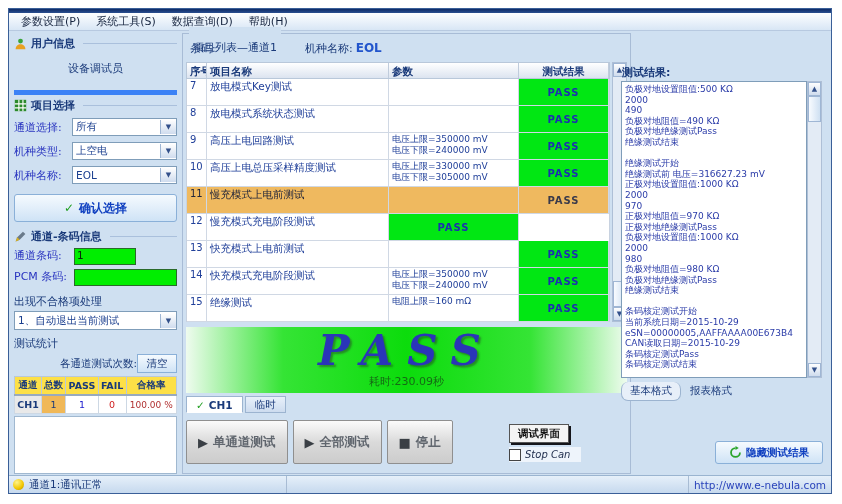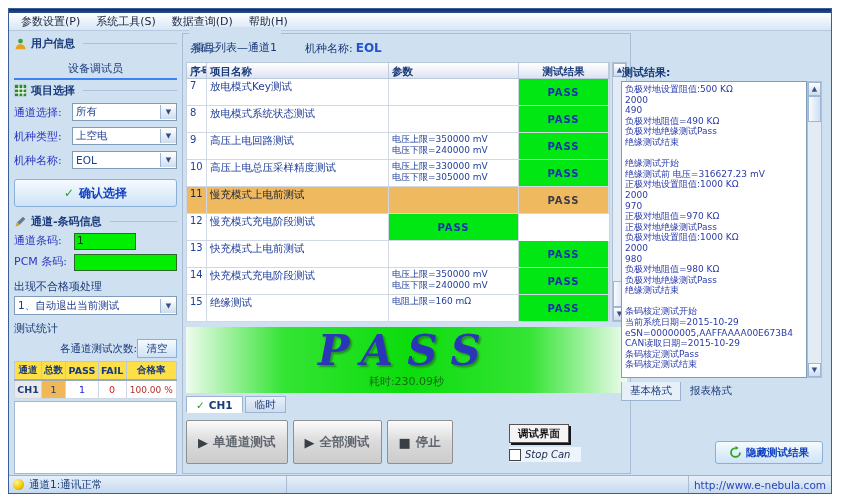--- a/index.html
+++ b/index.html
@@ -7,21 +7,21 @@
   .window{position:absolute;left:8px;top:8px;width:824px;height:486px;background:#cfe0f1;border:1px solid #3a5f98;box-sizing:border-box;}
   .titlestrip{height:4px;background:linear-gradient(#0d2a66,#2a4f90);}
   .menubar{height:17px;background:linear-gradient(#fdfeff,#d8e6f5);border-bottom:1px solid #b7c9e0;display:flex;align-items:center;padding-left:4px;font-size:11px;color:#16243f;}
   .menubar .mi{padding:1px 8px;cursor:default;}
   .content{position:absolute;left:3px;right:3px;top:24px;bottom:19px;}
 
   
   .sidebar{position:absolute;left:2px;top:0;width:163px;bottom:0;display:flex;flex-direction:column;}
   .sgtitle{display:flex;align-items:center;gap:4px;font-weight:bold;color:#1a3a7a;font-size:11px;margin:3px 0 2px 0;}
   .sgtitle::after{content:"";flex:1;height:1px;background:#aac0dc;margin-left:4px;}
-  .centername{text-align:center;font-size:11px;color:#1a3a7a;padding:8px 0 2px 0;border-bottom:2px solid #3b82f6;}
+  .centername{text-align:center;font-size:11px;color:#1a3a7a;padding:8px 0 14px 0;border-bottom:5px solid #3b82f6;}
   .selrow{display:flex;align-items:center;margin:3px 0;font-size:11px;color:#2a35c0;}
   .selrow .lbl{width:58px;}
   .combo{flex:1;height:16px;background:#fff;border:1px solid #7f9db9;display:flex;align-items:center;font-size:10.5px;color:#1b3f8f;}
   .combo .val{flex:1;padding:0 3px;overflow:hidden;white-space:nowrap;}
   .combo .cbtn{width:15px;height:14px;background:linear-gradient(#fefefe,#cfdcee);border-left:1px solid #9fb6d4;font-size:7px;color:#33508a;text-align:center;line-height:14px;}
   .confirmbtn{margin-top:7px;height:26px;background:linear-gradient(#f5fafe,#cfe3f6);border:1px solid #8ab0d8;border-radius:3px;display:flex;align-items:center;justify-content:center;gap:5px;font-size:12px;font-weight:bold;color:#1040c0;cursor:pointer;}
   .confirmbtn .chk{color:#1f9e1f;font-weight:bold;}
   .bcrow{display:flex;margin:2px 0;font-size:11px;color:#2a35c0;}
   .bcrow .lbl{width:60px;}
   .greeninput{height:15px;background:#00ee00;border:1px solid #2a6a2a;font-size:10.5px;color:#0a2a0a;padding:0 2px;}
@@ -73,21 +73,21 @@
   .debugbtn{position:absolute;left:326px;top:390px;width:58px;height:17px;background:#f4f4f4;border:1px solid #555;box-shadow:2px 2px 0 #15151a;font-size:10.5px;font-weight:bold;color:#111;text-align:center;line-height:16px;cursor:pointer;}
   .stopcan{position:absolute;left:326px;top:413px;width:72px;height:15px;background:#eef4fb;display:flex;align-items:center;gap:4px;font-size:10px;color:#22304f;cursor:pointer;font-style:italic;}
   .cbox{width:10px;height:10px;background:#fff;border:1px solid #444;}
 
   
   .rpanel{position:absolute;right:2px;top:0;width:208px;bottom:0;}
   .rtitle{position:absolute;top:32px;left:4px;font-size:11px;font-weight:bold;color:#1a3a7a;}
   .rlog{position:absolute;top:48px;left:3px;right:19px;height:297px;background:#fff;border:1px solid #7f9db9;font-size:9px;line-height:10.6px;color:#2a3ba8;padding:2px 3px;white-space:pre-wrap;overflow:hidden;box-sizing:border-box;}
   .rlogsb{top:48px;right:4px;height:297px;}
   .rtabs{position:absolute;left:3px;top:349px;display:flex;gap:1px;font-size:10.5px;}
-  .rtab{padding:2px 8px;color:#1a3a7a;cursor:pointer;}
+  .rtab{padding:2px 8px;color:#1a3a7a;cursor:pointer;border-radius:7px;}
   .rtab.active{background:#e7eff9;border:1px solid #9cb4d0;border-top:none;}
   .hidebtn{position:absolute;right:3px;top:408px;width:106px;height:21px;background:linear-gradient(#f5fafe,#cfe3f6);border:1px solid #8ab0d8;border-radius:3px;display:flex;align-items:center;justify-content:center;gap:4px;font-size:10.5px;font-weight:bold;color:#1040c0;cursor:pointer;}
 
   
   .statusbar{position:absolute;left:0;right:0;bottom:0;height:17px;background:linear-gradient(#e6f0fa,#c6d9ee);border-top:1px solid #9ab4d0;display:flex;align-items:center;font-size:10.5px;color:#1a3a7a;}
   .statusbar .sec1{width:278px;display:flex;align-items:center;gap:5px;padding-left:4px;border-right:1px solid #a8bcd4;height:100%;box-sizing:border-box;}
   .statusbar .sec2{flex:1;border-right:1px solid #a8bcd4;height:100%;}
   .statusbar .sec3{width:142px;text-align:center;color:#2a44bb;}
   .ball{width:11px;height:11px;border-radius:50%;background:radial-gradient(circle at 35% 30%,#fff48a,#f2c600 60%,#a98400);}
 

